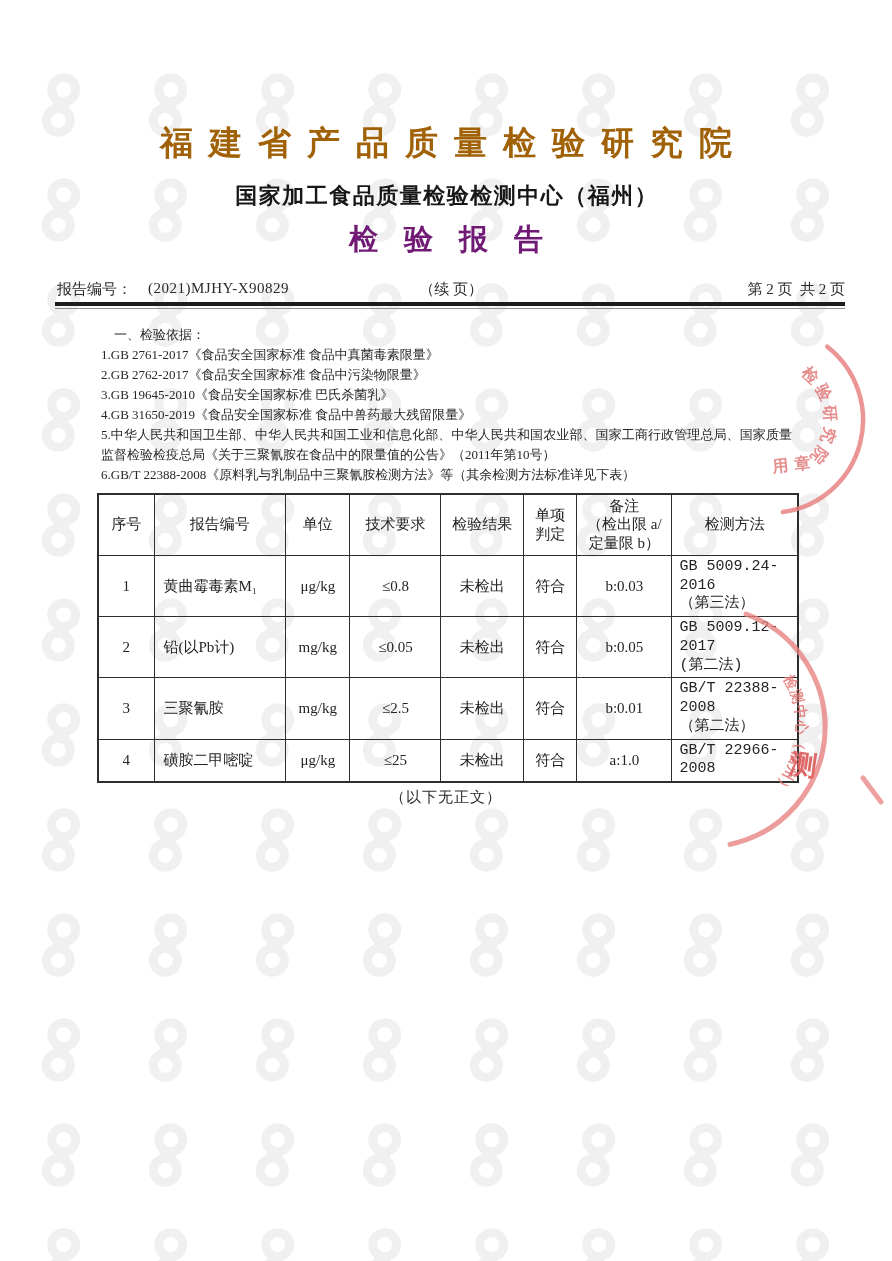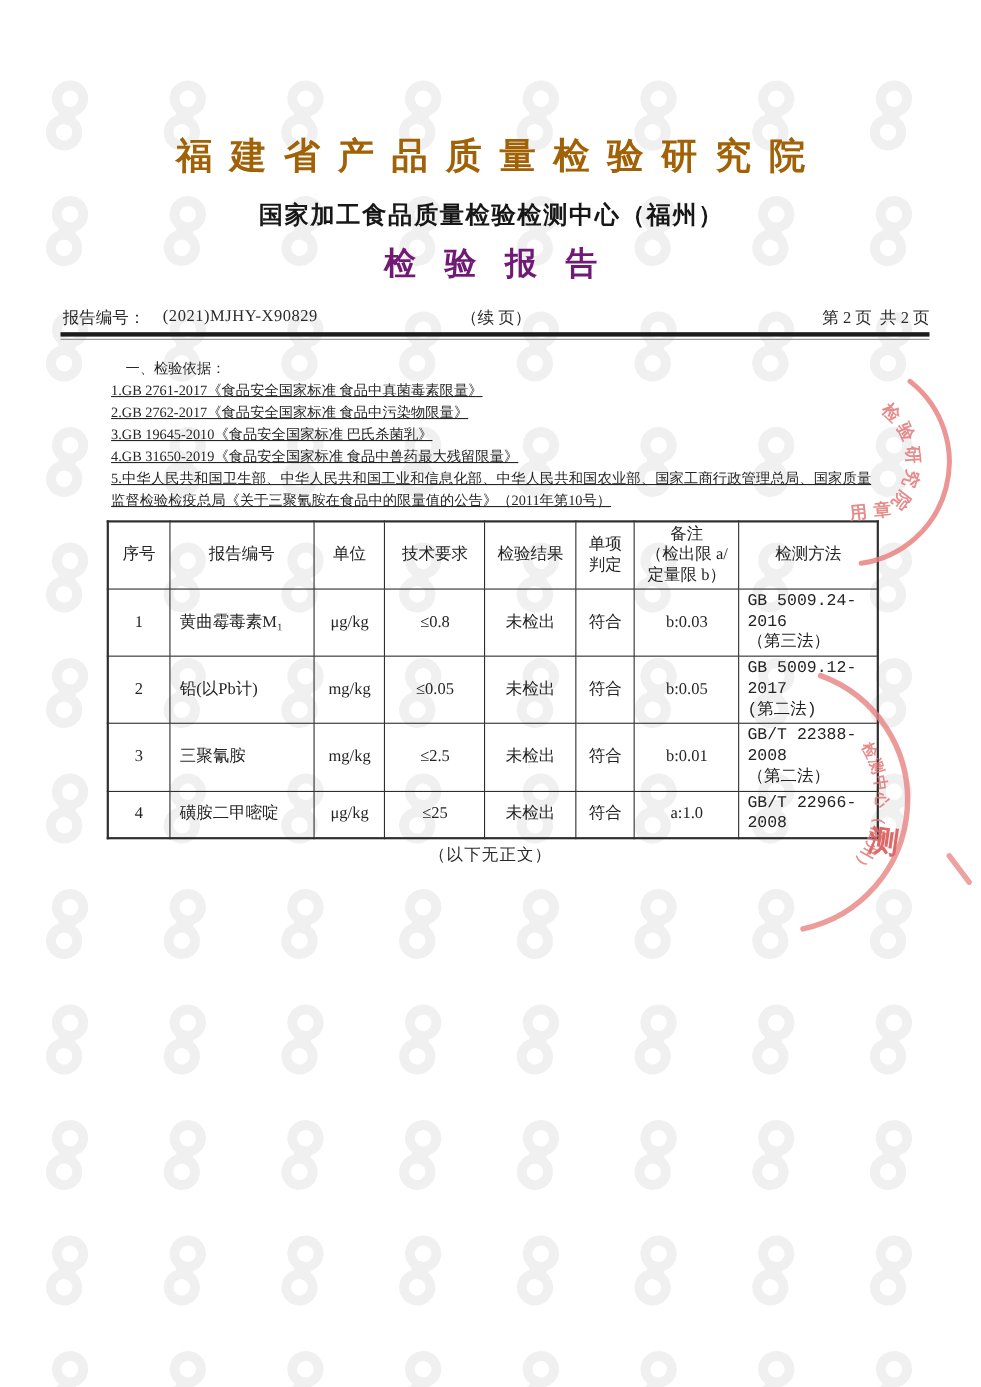--- a/index.html
+++ b/index.html
@@ -38,21 +38,21 @@
   .meta-center { flex:0 0 auto; }
   .meta-right { flex:1; text-align:right; white-space:pre; }
   .rule {
     margin:3px 47px 0 55px; height:7px;
     border-top:4px solid #1c1c1c; border-bottom:1px solid #8f8f8f;
   }
 
   
   .bodytext { margin:16px 100px 0 101px; font-size:13px; line-height:20px; color:#262626; }
   .section-heading { padding-left:13px; }
-  .basis-item { text-align:justify;text-decoration:underline; }
+  .basis-item { text-align:justify; }
 
   
   .report-table {
     width:702px; margin:8px 0 0 97px;
     border-collapse:collapse; table-layout:fixed;
     font-size:15px; color:#242424;
   }
   .report-table th, .report-table td {
     border:1px solid #2e2e2e; text-align:center; vertical-align:middle;
     padding:2px 4px; white-space:pre-line; line-height:1.25;
@@ -766,20 +766,21 @@
     <div class="rule"></div>
 
     <div class="bodytext">
       <div class="section-heading">一、检验依据：</div>
       <div id="basis-list">
           <div class="basis-item">1.GB 2761-2017《食品安全国家标准 食品中真菌毒素限量》</div>
           <div class="basis-item">2.GB 2762-2017《食品安全国家标准 食品中污染物限量》</div>
           <div class="basis-item">3.GB 19645-2010《食品安全国家标准 巴氏杀菌乳》</div>
           <div class="basis-item">4.GB 31650-2019《食品安全国家标准 食品中兽药最大残留限量》</div>
           <div class="basis-item">5.中华人民共和国卫生部、中华人民共和国工业和信息化部、中华人民共和国农业部、国家工商行政管理总局、国家质量监督检验检疫总局《关于三聚氰胺在食品中的限量值的公告》（2011年第10号）</div>
+          <div class="basis-item">6.GB/T 22388-2008《原料乳与乳制品中三聚氰胺检测方法》等（其余检测方法标准详见下表）</div>
         </div>
     </div>
 
     <table class="report-table">
       <colgroup>
         <col style="width:8%">
           <col style="width:18.8%">
           <col style="width:9.2%">
           <col style="width:13%">
         <col style="width:11.8%">

